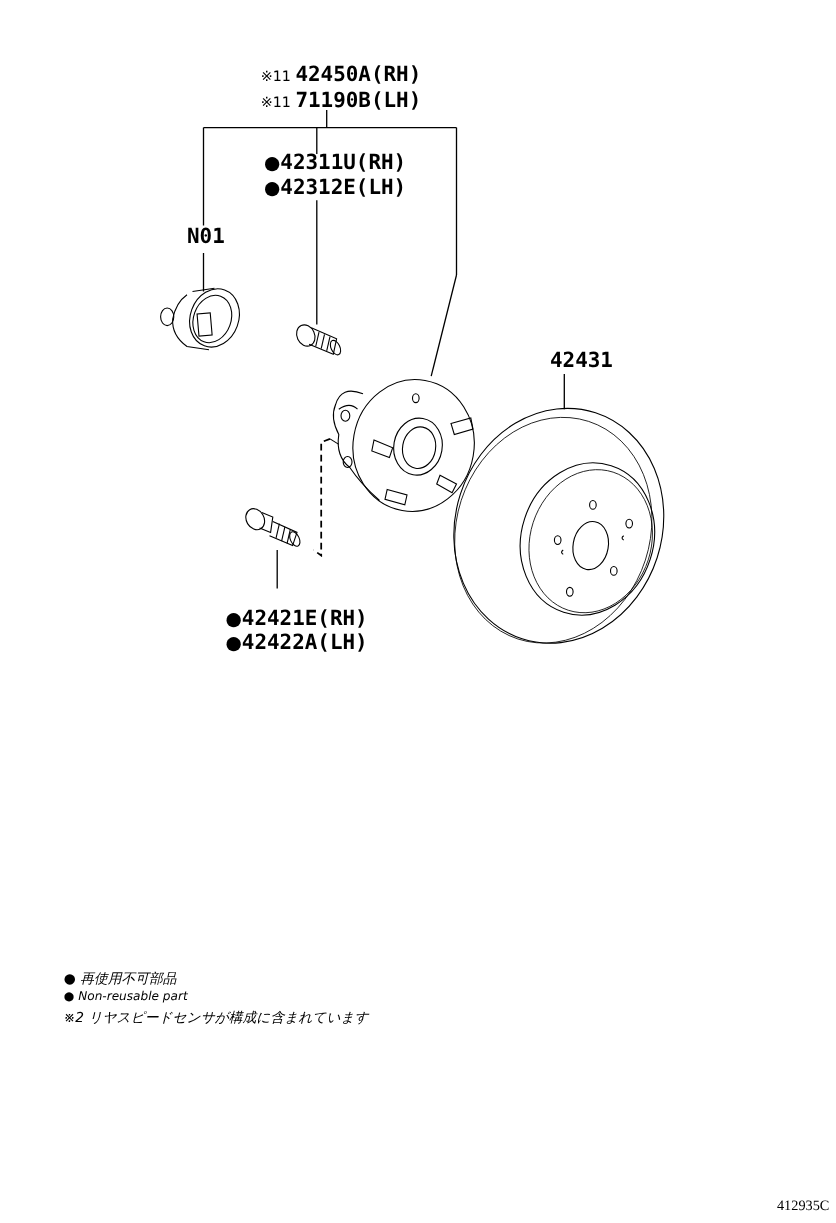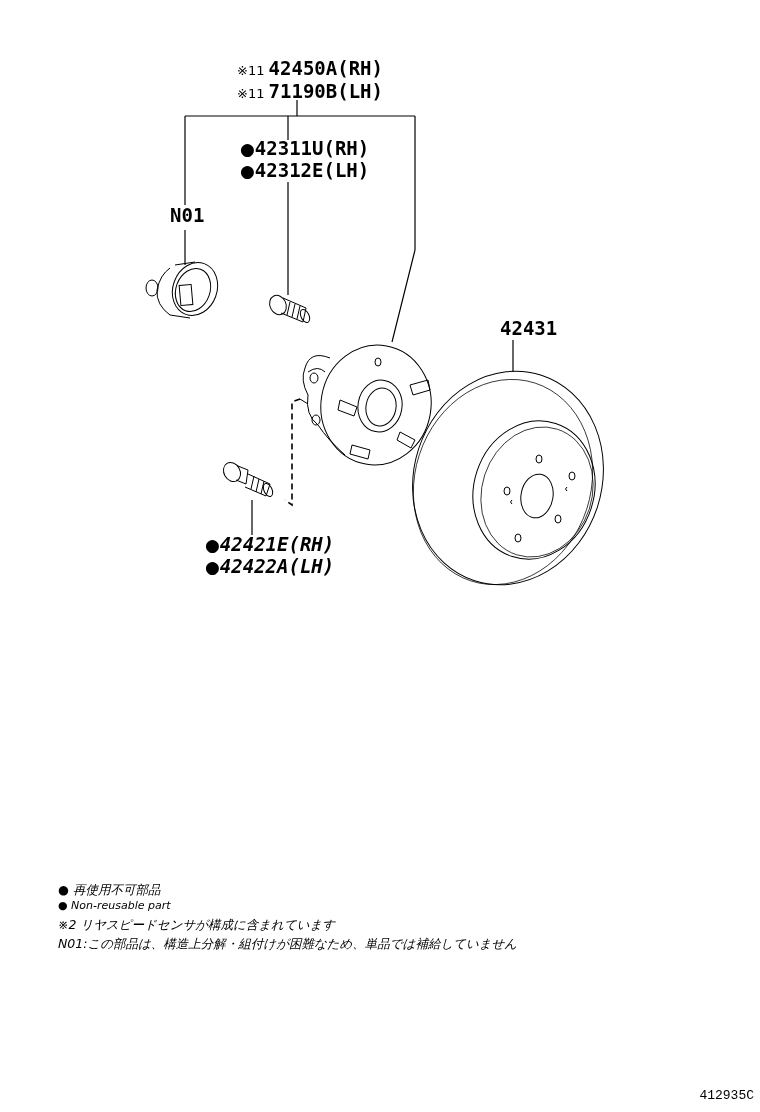--- a/index.html
+++ b/index.html
@@ -8,21 +8,21 @@
   .lbl { position: absolute; font-family: "DejaVu Sans Mono", monospace; font-weight: bold;
          font-size: 19px; line-height: 21px; letter-spacing: 0px; white-space: nowrap; }
   .lbl .mark { font-family: "DejaVu Sans", sans-serif; font-weight: normal; font-size: 13px; }
   .lbl .dot { font-family: "DejaVu Sans", sans-serif; font-size: 17px; }
   svg.art { position: absolute; left: 0; top: 0; }
   .notes { position: absolute; left: 58px; top: 880px; font-size: 12.5px; line-height: 19px; font-style: italic; }
   .notes div { white-space: nowrap; }
   .note-sm { font-size: 11px; }
   .note-mono { font-family: "DejaVu Sans Mono", monospace; font-size: 12.5px; }
   .figno { position: absolute; right: 6px; top: 1088px; font-size: 13px;
-           font-family: Liberation Mono, monospace; }
+           font-family: Liberation Serif, serif; }
 </style>
 </head>
 <body>
 
 <svg class="art" width="760" height="1112" viewBox="0 0 760 1112" fill="none" stroke="#000" stroke-width="1.2">
 
   <g>
     <line x1="297" y1="100" x2="297" y2="116"></line>
     <line x1="185" y1="116" x2="415" y2="116"></line>
     <line x1="185" y1="116" x2="185" y2="205"></line>
@@ -107,25 +107,24 @@
 
 <div class="lbl" style="left:240px; top:138px;">
   <div><span class="dot">●</span><span>42311U(RH)</span></div>
   <div><span class="dot">●</span><span>42312E(LH)</span></div>
 </div>
 
 <div class="lbl" style="left:170px; top:205px;">N01</div>
 
 <div class="lbl" style="left:480px; top:318px;margin-left:20px;">42431</div>
 
-<div class="lbl" style="left:205px; top:534px;font-style:italic;">
+<div class="lbl" style="left:205px; top:552px;">
   <div><span class="dot">●</span><span>42421E(RH)</span></div>
   <div><span class="dot">●</span><span>42422A(LH)</span></div>
 </div>
 
 <div class="notes">
   <div>● 再使用不可部品</div>
   <div class="note-sm" style="margin-top:-3px;">● Non-reusable part</div>
   <div>※2 リヤスピードセンサが構成に含まれています</div>
-  <div>N01:この部品は、構造上分解・組付けが困難なため、単品では補給していません</div>
 </div>
 
 <div class="figno">412935C</div>
 
 </body></html>

